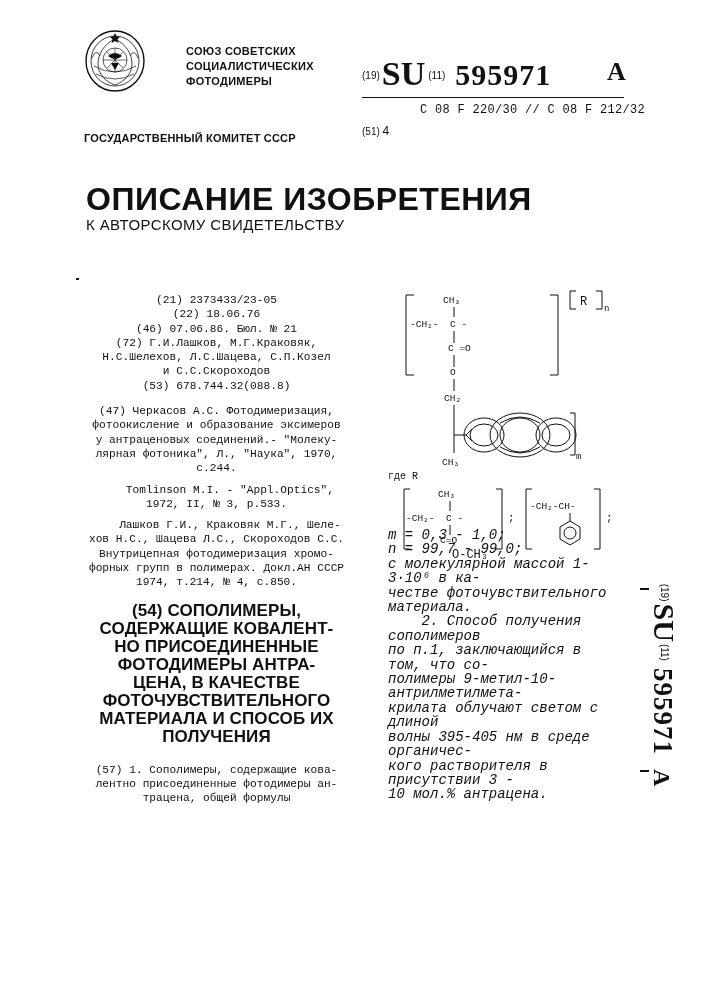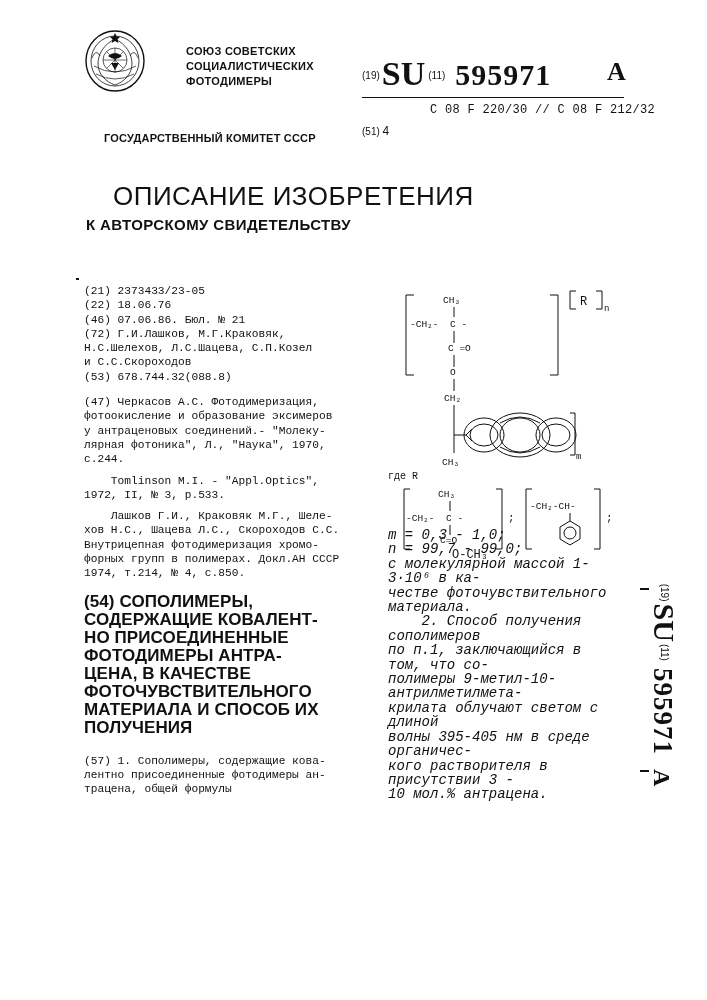--- a/index.html
+++ b/index.html
@@ -87,69 +87,68 @@
   }
   .code51 {
     position: absolute;
     left: 362px; top: 104px;
     font-size: 10px;
     margin-top: 20px;
   }
   .code51 b { font-size: 12px; font-weight: normal; }
   .ipc {
     position: absolute;
-    left: 430px; top: 103px;
+    left: 420px; top: 103px;
     font-size: 12px;
     font-family: "Liberation Mono", monospace;
     letter-spacing: 0.3px;
     white-space: nowrap;
   }
 
   .committee {
     position: absolute;
     left: 84px; top: 131px;
     font-size: 11px;
     font-weight: bold;
     line-height: 15px;
     letter-spacing: 0.2px;
-    margin-left: 20px;
   }
 
   .title-main {
     position: absolute;
     left: 86px; top: 181px;
-    font-size: 26px;
-    font-weight: normal;
+    font-size: 32px;
+    font-weight: bold;
     letter-spacing: 0.5px;
-    margin-left: 27px;
   }
   .title-sub {
     position: absolute;
     left: 86px; top: 216px;
     font-size: 15px;
-    font-weight: bold;
+    font-weight: normal;
     letter-spacing: 0.4px;
   }
 
   .rule-left {
     position: absolute;
     left: 76px; top: 278px;
     width: 3px; height: 2px;
     background: #111;
   }
 
   
   .left-col {
     position: absolute;
-    left: 84px; top: 284px;
+    left: 84px; top: 293px;
     width: 265px;
     font-family: "Liberation Mono", monospace;
     font-size: 11.2px;
     line-height: 14.3px;
     color: #111;
+    text-align: center;
   }
   .left-col p { margin: 0; }
   .block-gap { height: 11px; }
   .blk { white-space: pre-wrap; }
 
   .claim-title {
     font-family: "Liberation Sans", sans-serif;
     font-size: 17px;
     font-weight: bold;
     line-height: 18px;

